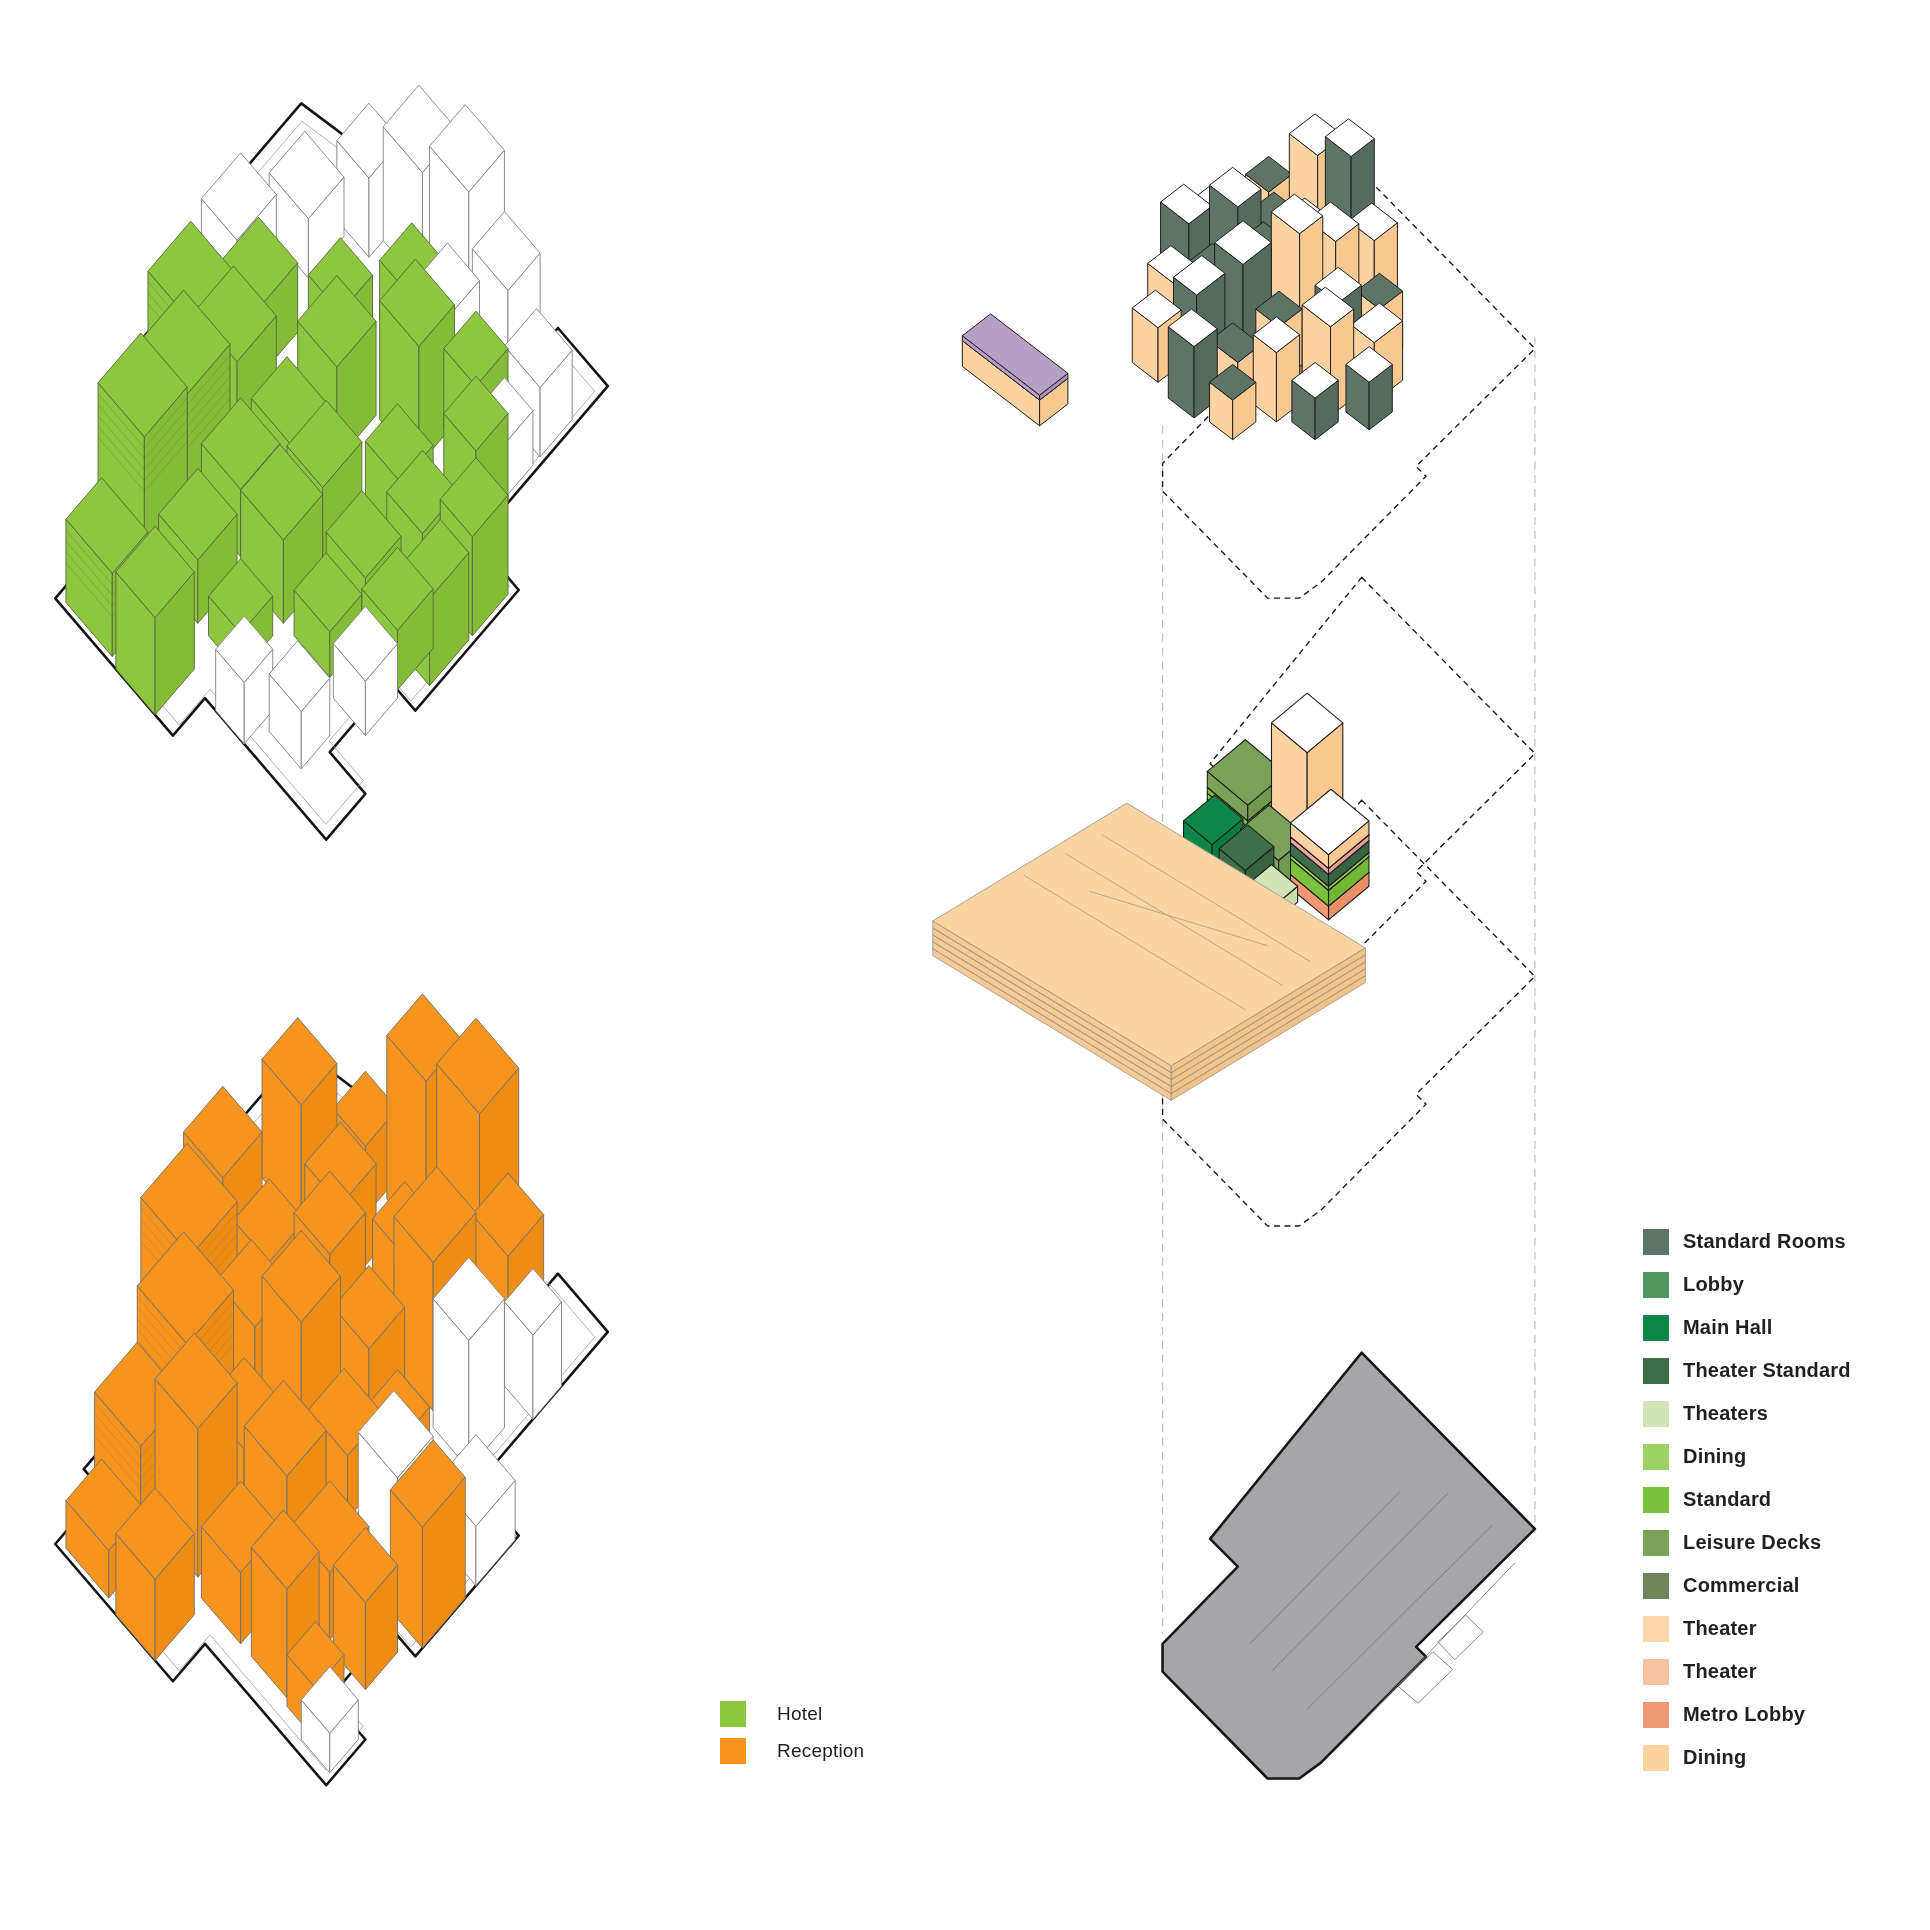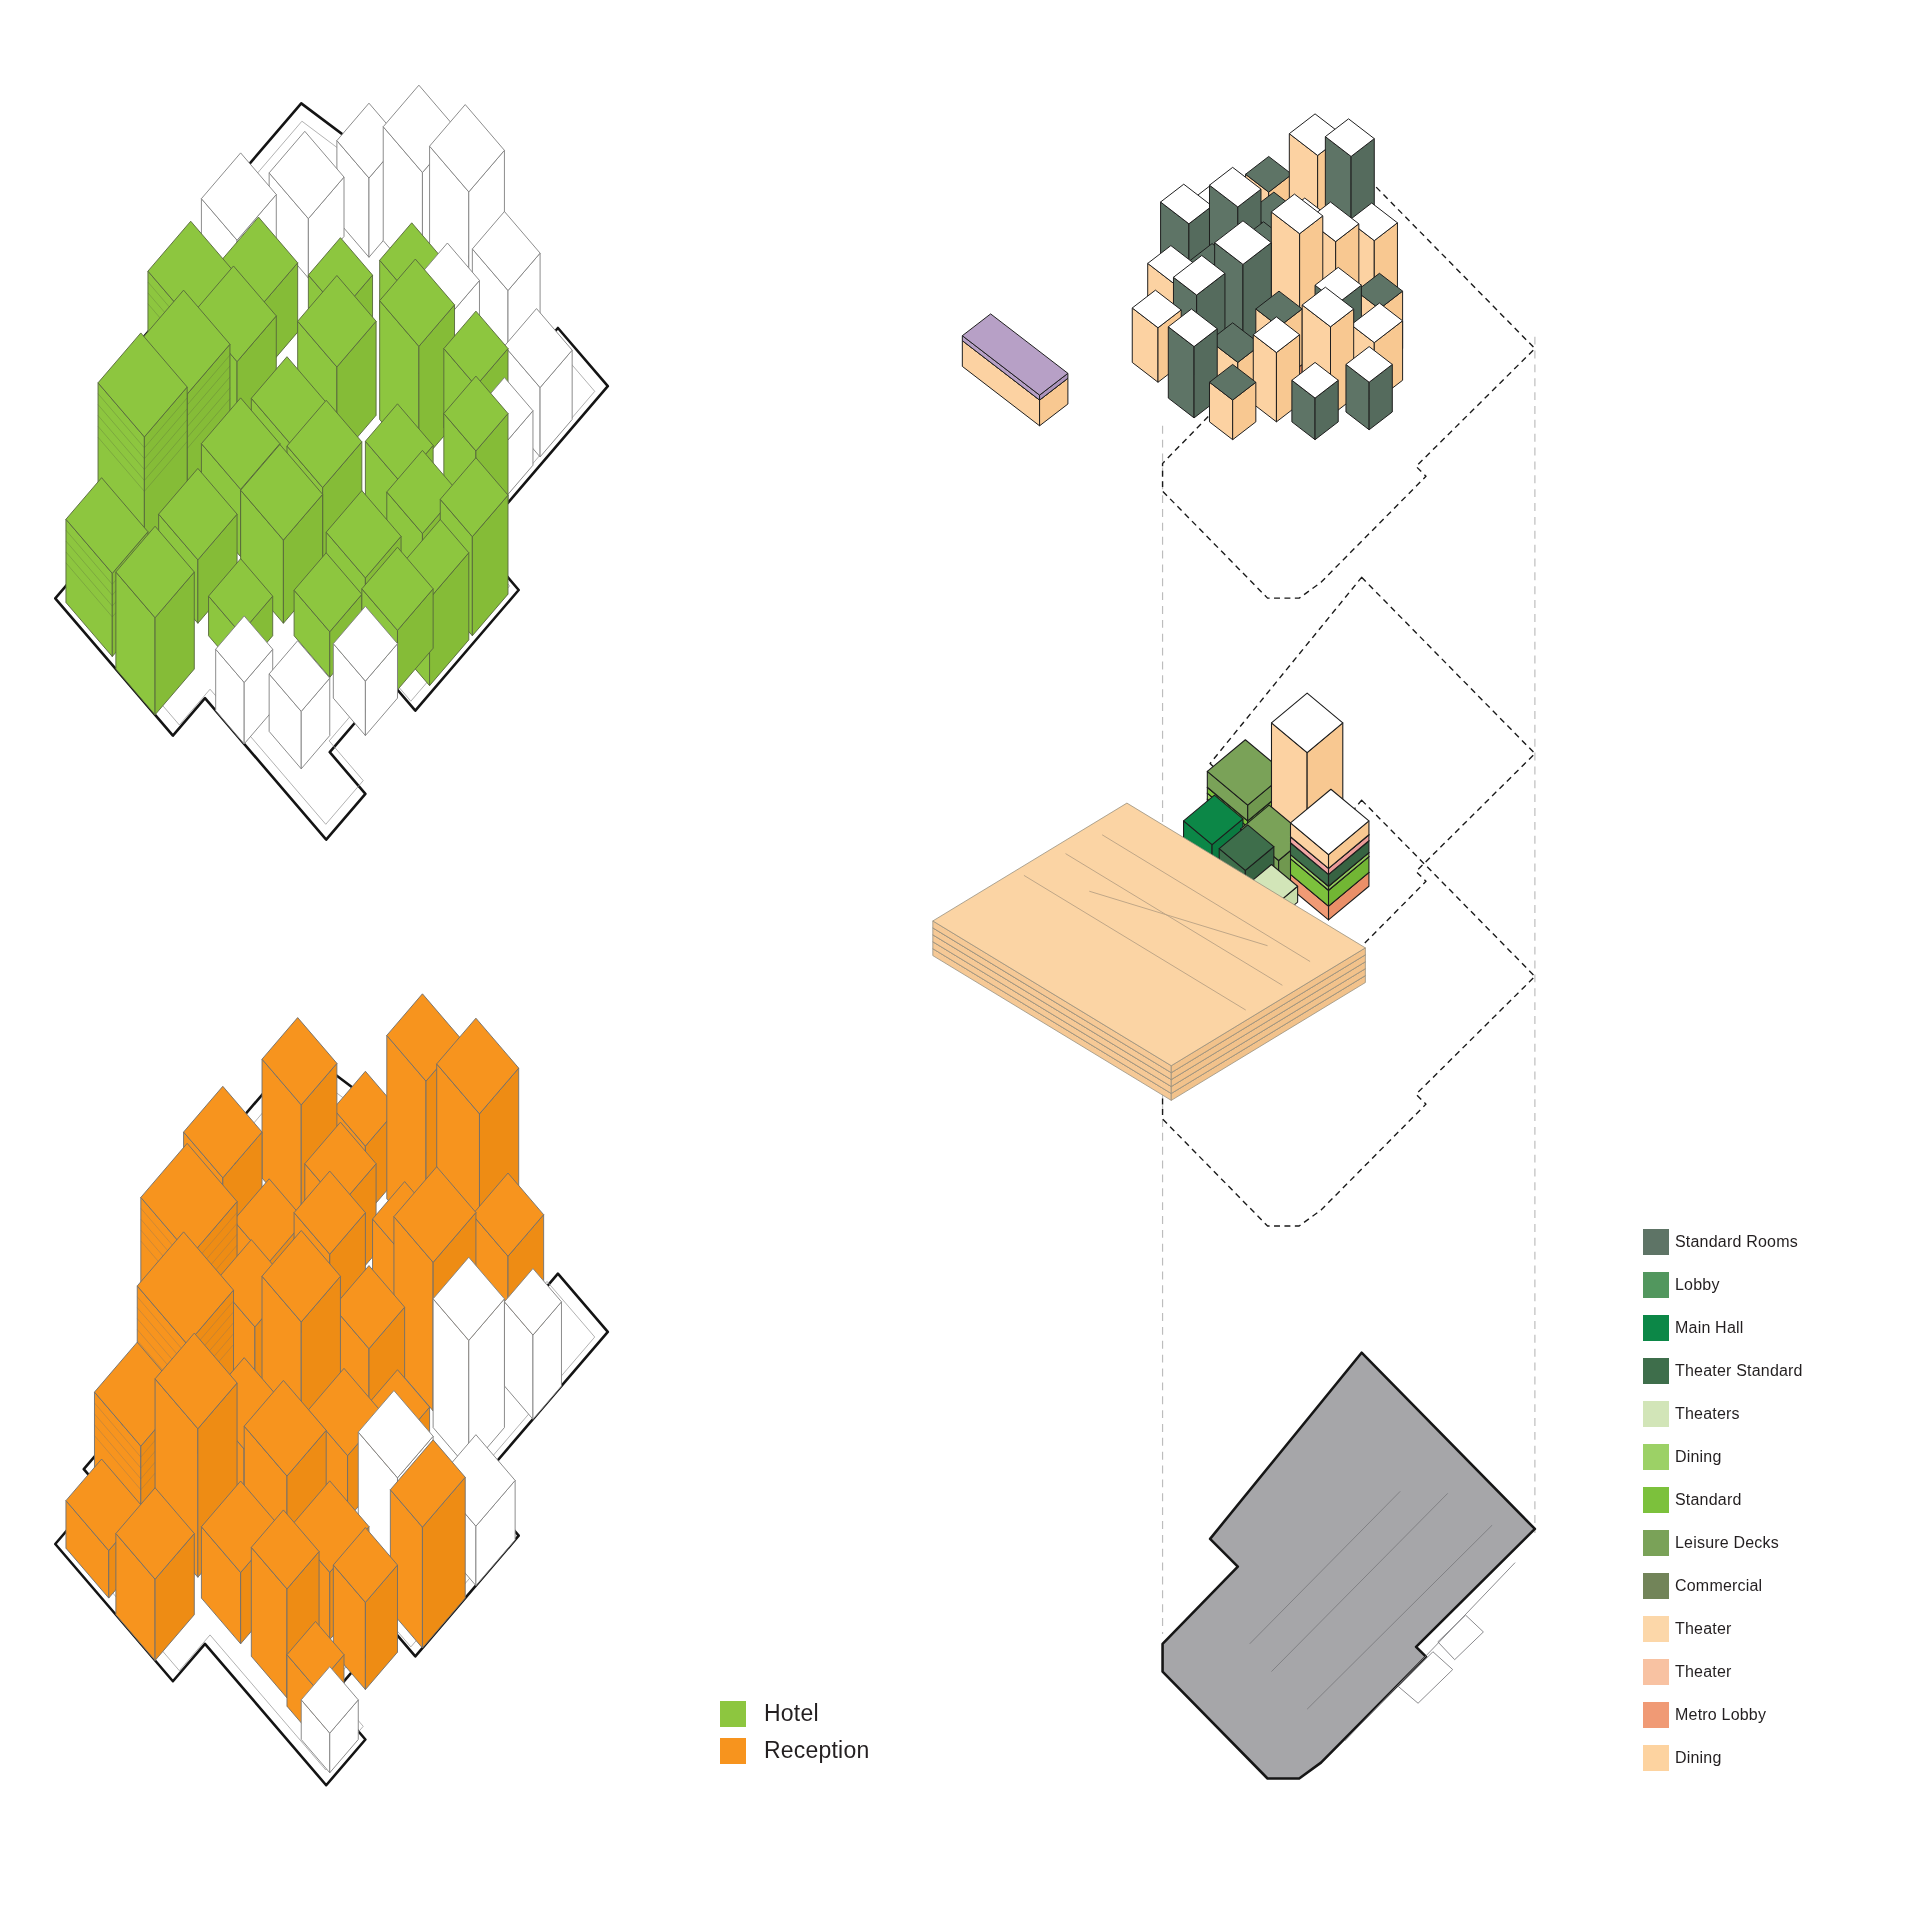--- a/index.html
+++ b/index.html
@@ -4,22 +4,22 @@
 <style>
   html,body{margin:0;padding:0;background:#ffffff;}
   #stage{position:relative;width:1931px;height:1931px;background:#ffffff;overflow:hidden;
          font-family:"Liberation Sans", sans-serif;}
   #scene-svg{position:absolute;left:0;top:0;}
   .legend{position:absolute;color:#231f20;}
   .lrow{display:flex;align-items:center;}
   .legend-hc .lrow{height:37px;}
   .legend-prog .lrow{height:43px;}
   .sw{width:26px;height:26px;flex:0 0 26px;}
-  .legend-hc .lbl{margin-left:18px;font-size:23px;letter-spacing:0.2px;}
-  .legend-prog .lbl{margin-left:6px;font-size:16px;letter-spacing:0.2px;}
+  .legend-hc .lbl{margin-left:31px;font-size:19px;letter-spacing:0.2px;}
+  .legend-prog .lbl{margin-left:14px;font-size:20px;letter-spacing:0.2px;font-weight:bold;}
   .legend-hc{left:720px;top:1695px;}
   .legend-prog{left:1643px;top:1220px;}
 </style>
 </head>
 <body>
 
 <div id="stage">
   <svg id="scene-svg" width="1931" height="1931" viewBox="0 0 1950 1950">
       <line x1="1174" y1="430" x2="1174" y2="1650" stroke="#bdbdbd" stroke-width="1.2" fill="none" stroke-linejoin="round" stroke-dasharray="8 6"></line>
       <line x1="1550" y1="340" x2="1550" y2="1548" stroke="#bdbdbd" stroke-width="1.2" fill="none" stroke-linejoin="round" stroke-dasharray="8 6"></line>

